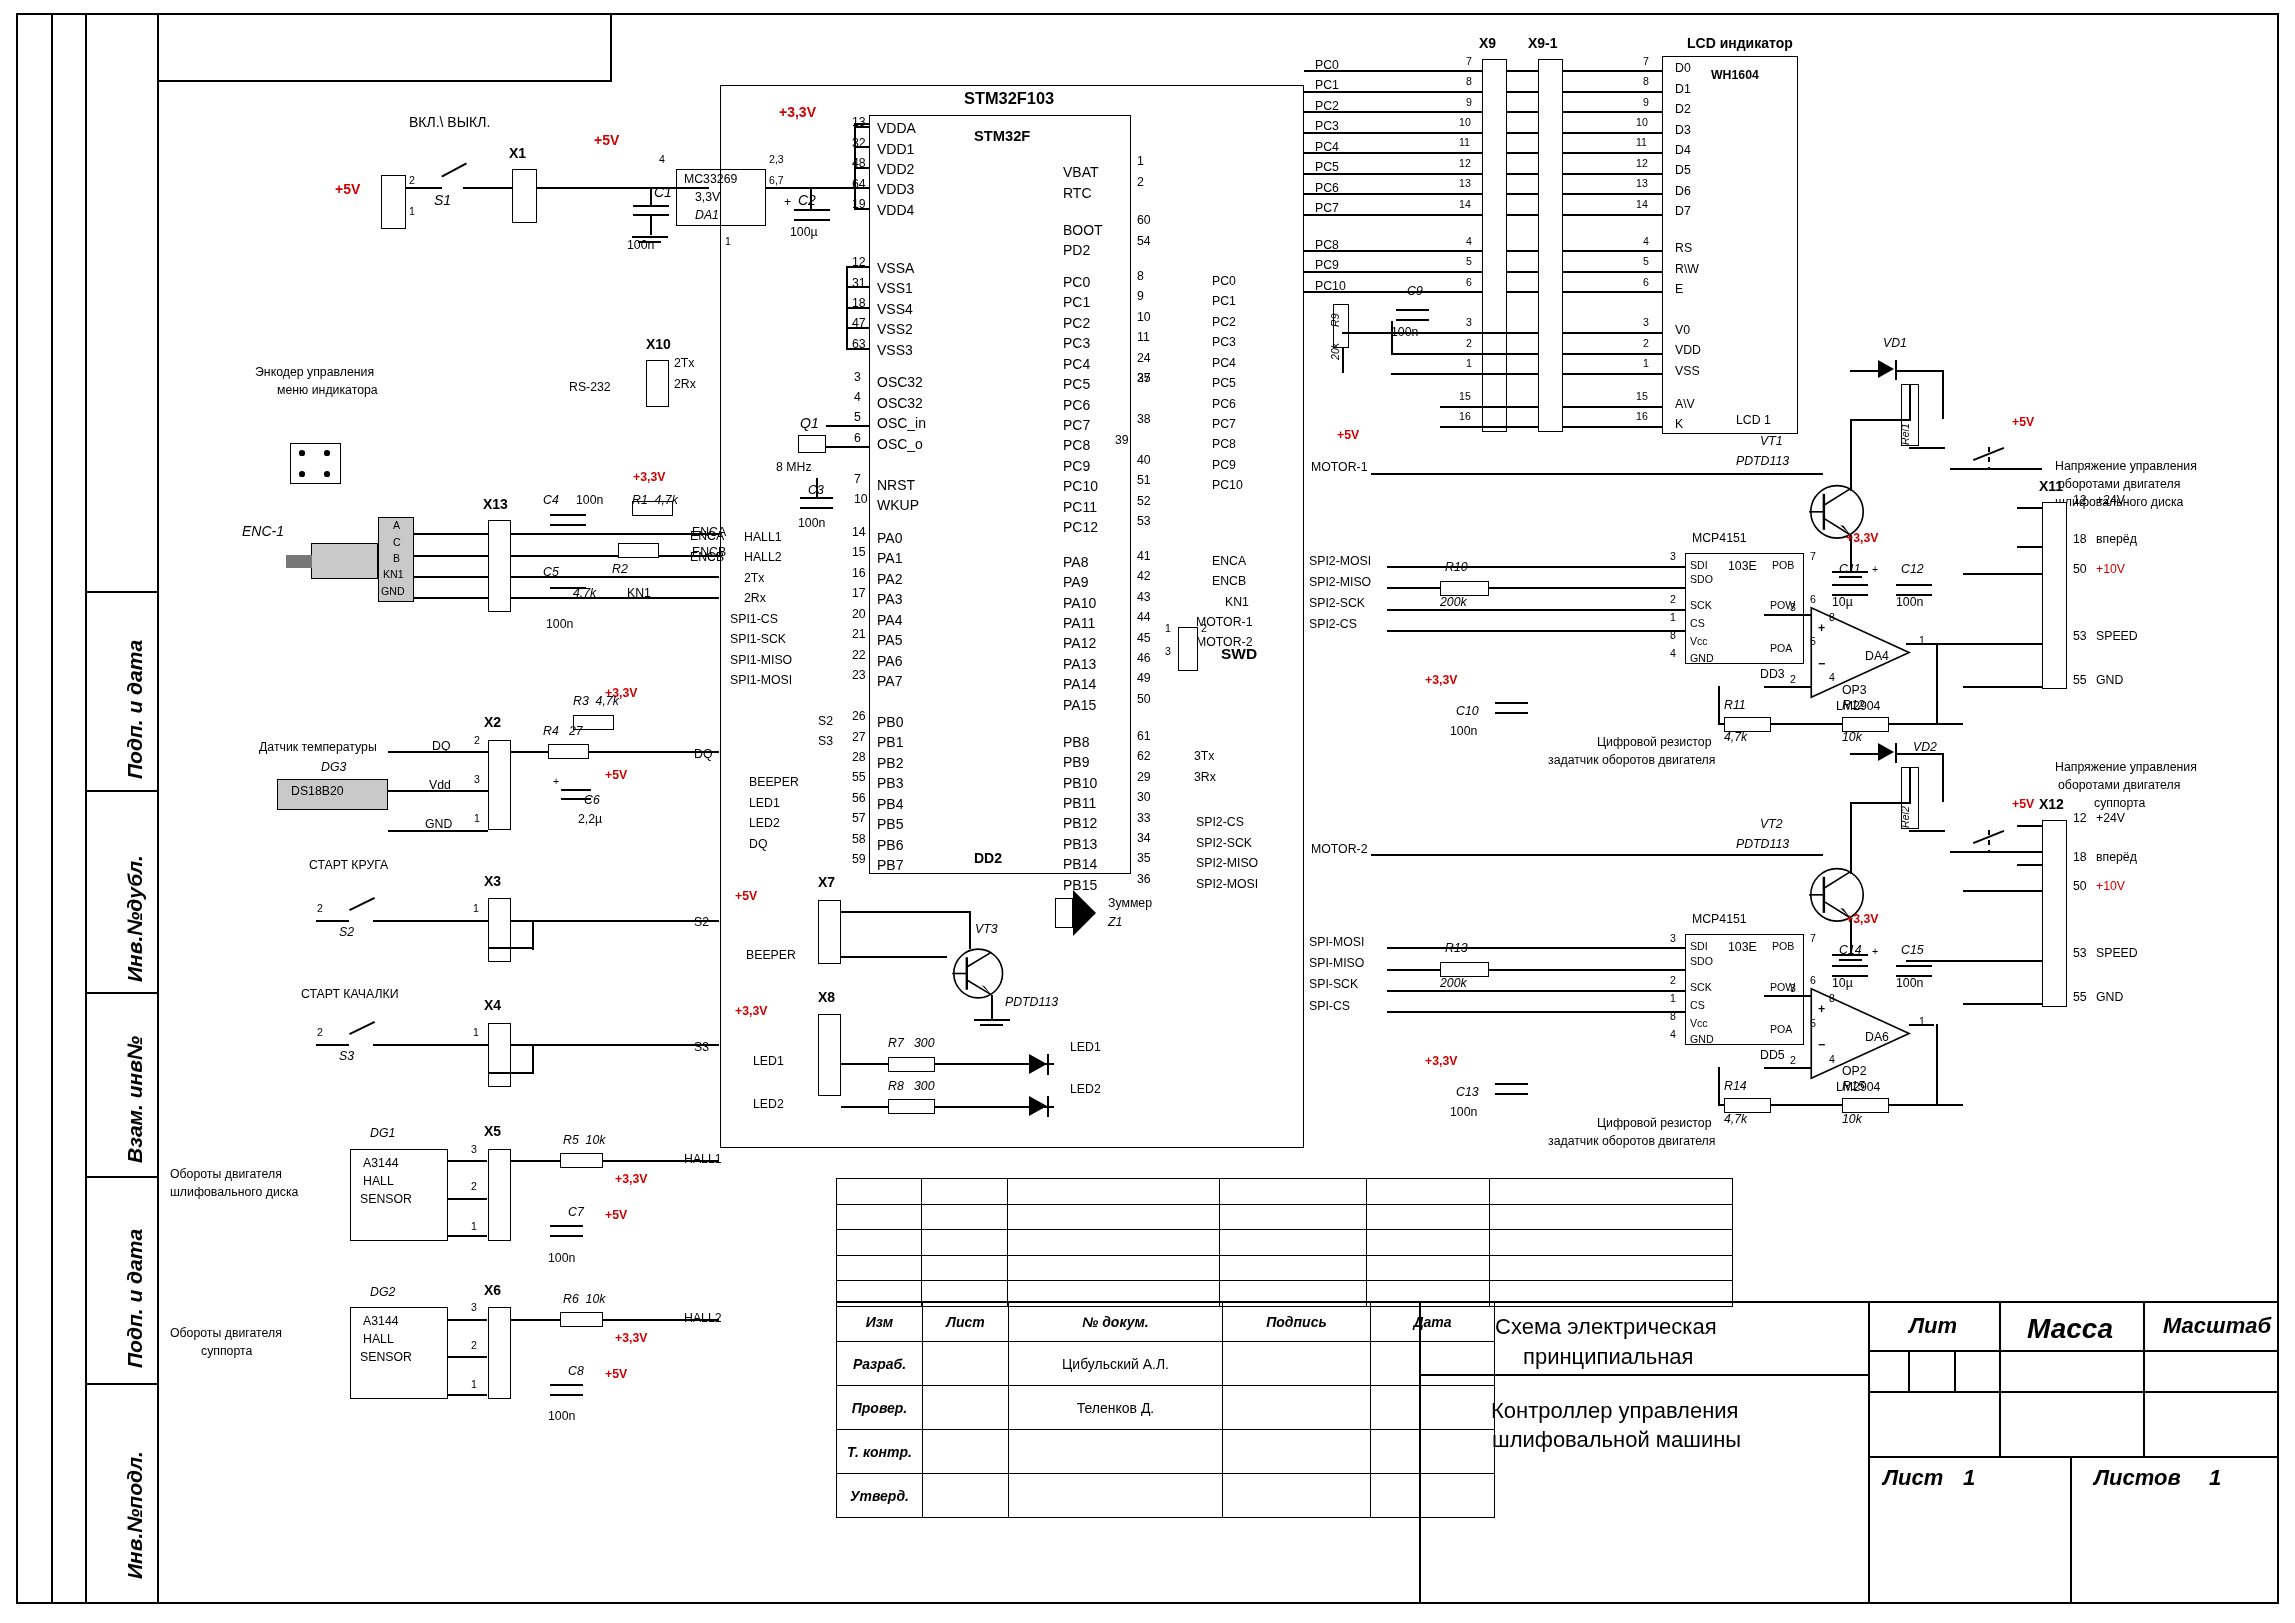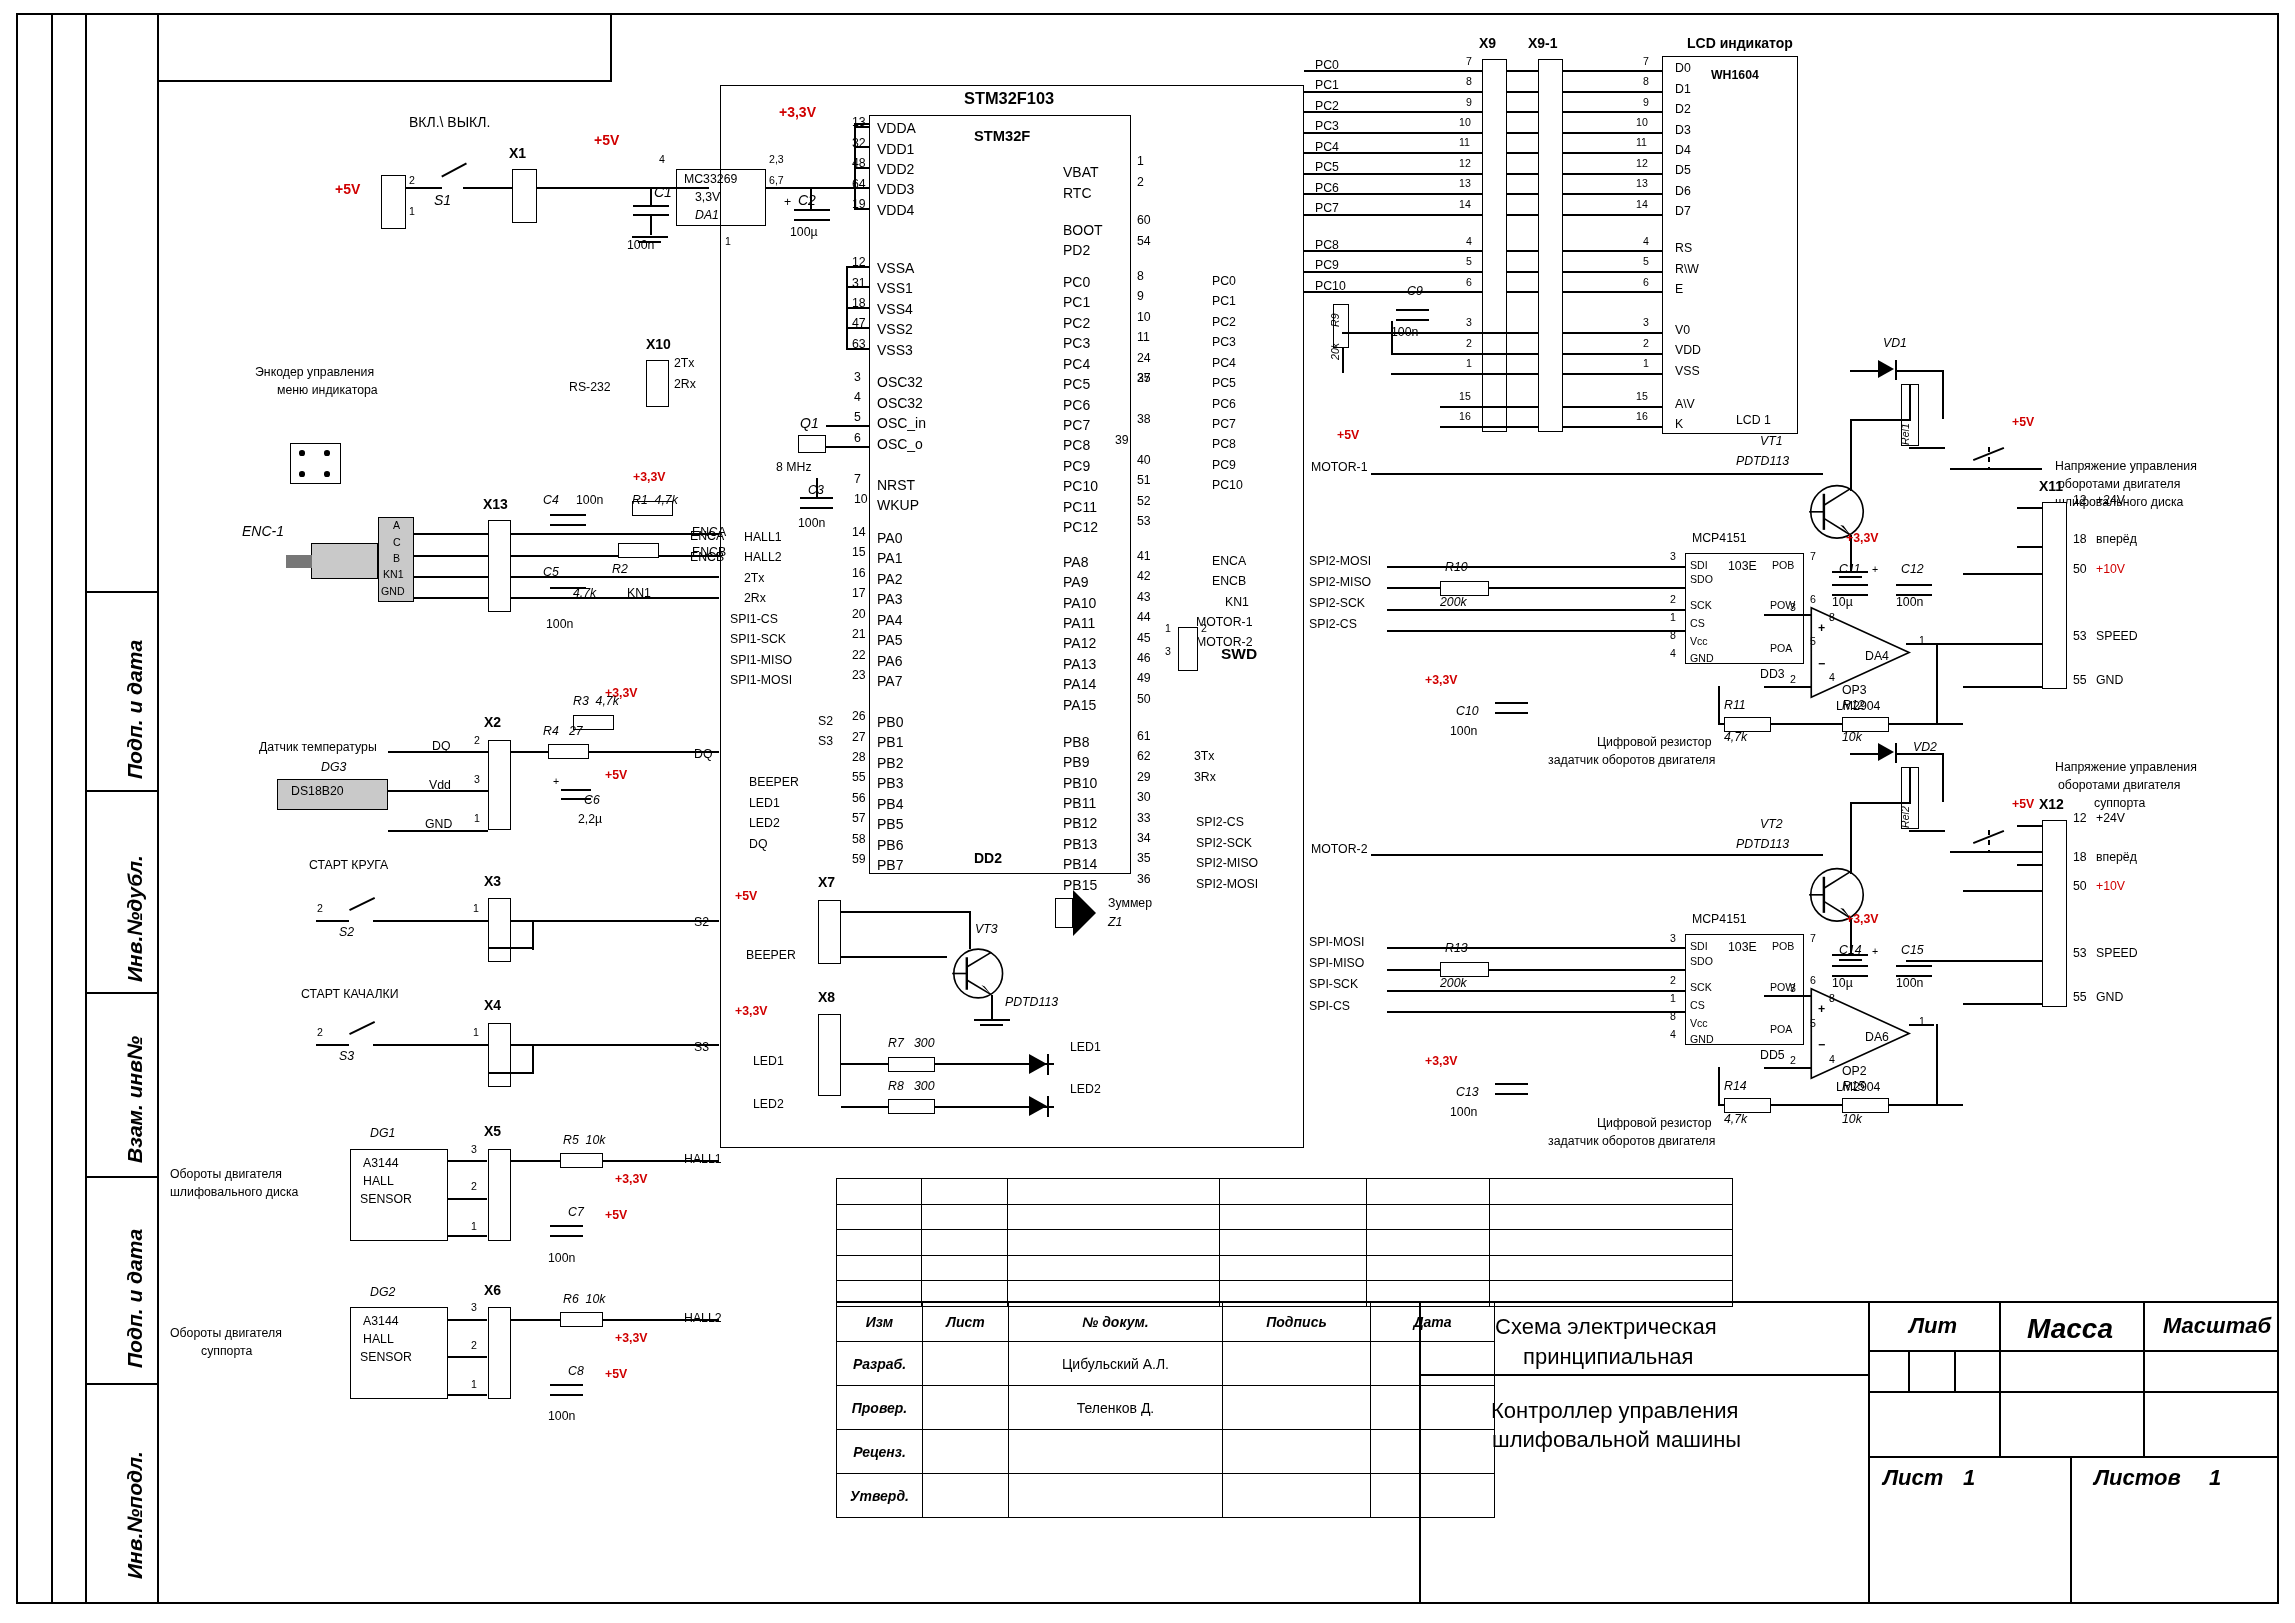--- a/index.html
+++ b/index.html
@@ -975,21 +975,21 @@
           <td></td>
     </tr>
     <tr>
       <td class="celli" style="height:43px;">Провер.</td>
       <td></td>
       <td class="cellc">Теленков Д.</td>
       <td></td>
           <td></td>
     </tr>
     <tr>
-      <td class="celli" style="height:43px;">Реценз.</td>
+      <td class="celli" style="height:43px;">Т. контр.</td>
       <td></td>
           <td></td>
           <td></td>
           <td></td>
     </tr>
     <tr>
       <td class="celli" style="height:43px;">Утверд.</td>
       <td></td>
           <td></td>
           <td></td>

